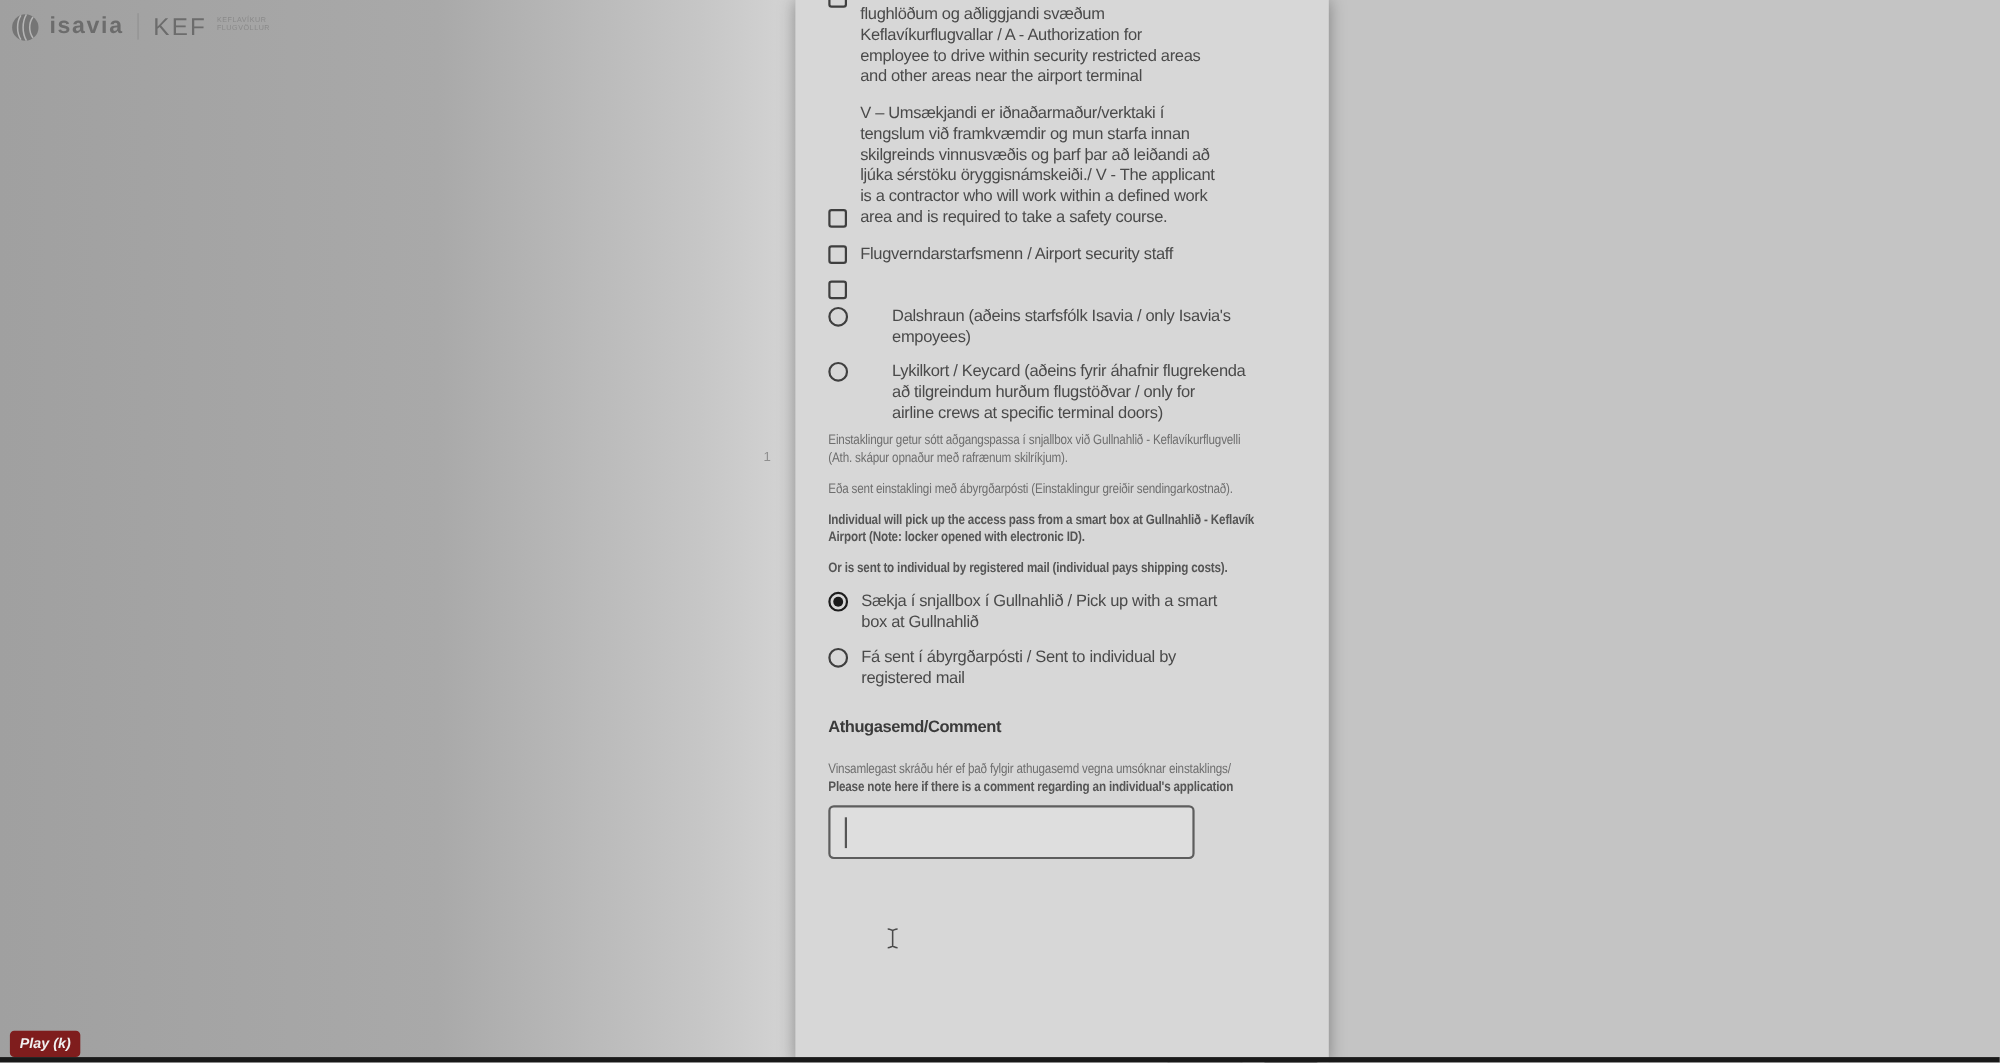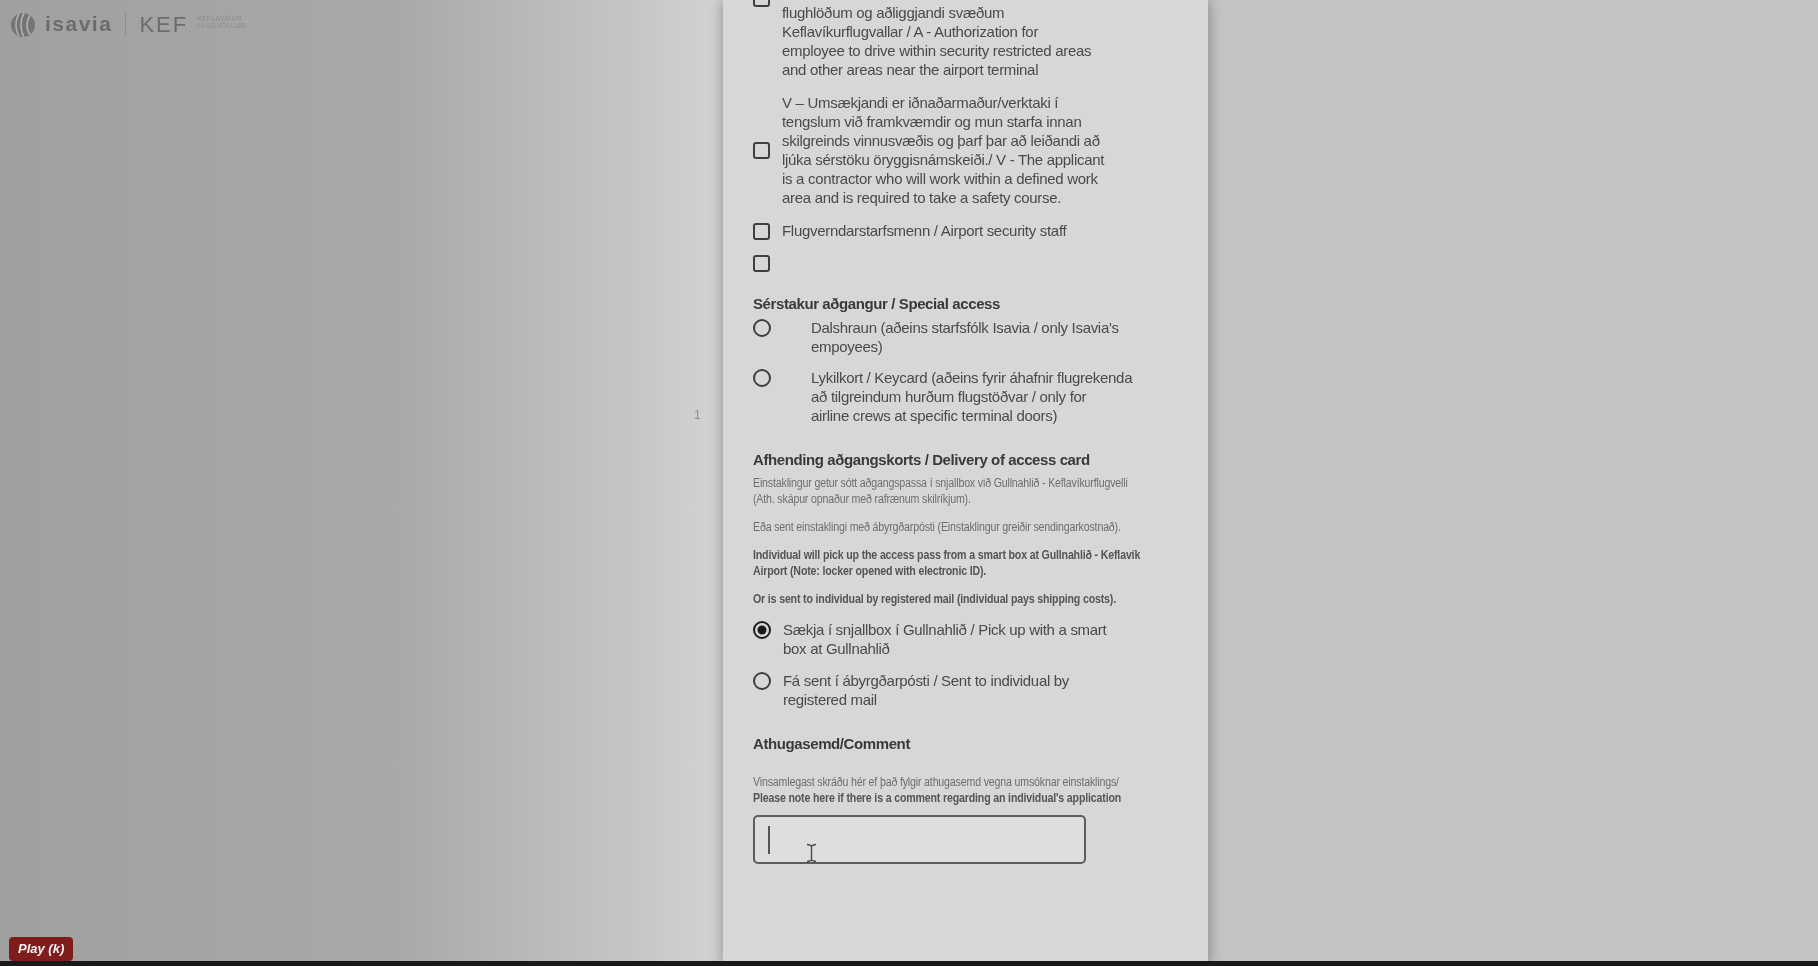--- a/index.html
+++ b/index.html
@@ -27,21 +27,21 @@
 
   
   .modal {
     position:absolute; left:723px; top:0; width:485px; height:966px;
     background:#d7d7d7;
     box-shadow:0 0 14px rgba(0,0,0,.35);
     overflow:hidden;
   }
   .content { position:absolute; left:30px; top:0; width:435px; }
 
-  .check-row { display:flex; align-items:center; gap:12px; margin-top:14px; }
+  .check-row { display:flex; align-items:flex-end; gap:12px; margin-top:14px; }
   .check-row.first { margin-top:3px; position:relative; }
   .check-row.first .box { position:absolute; top:-14px; left:0; }
   .check-row.first .lbl { margin-left:29px; }
   .box {
     flex:0 0 auto; width:17px; height:17px; border:2px solid #3f3f3f;
     border-radius:3px; margin-top:1px; background:transparent; cursor:pointer;
   }
   .lbl {
     font-size:15px; line-height:19px; letter-spacing:-.3px; color:#4a4a4a;
     white-space:pre-line; max-width:340px;
@@ -146,36 +146,34 @@
         </div>
         <div class="check-row">
           <span class="box"></span>
           <span class="lbl">Flugverndarstarfsmenn / Airport security staff</span>
         </div>
         <div class="check-row">
           <span class="box"></span>
         </div>
       </div>
 
-    <h3 class="sect" id="h-special">Sérstakur aðgangur / Special access</h3>
     <div id="special-options">
         <div class="radio-row">
           <span class="radio"></span>
           <span class="lbl">Dalshraun (aðeins starfsfólk Isavia / only Isavia's
 empoyees)</span>
         </div>
         <div class="radio-row">
           <span class="radio"></span>
           <span class="lbl">Lykilkort / Keycard (aðeins fyrir áhafnir flugrekenda
 að tilgreindum hurðum flugstöðvar / only for
 airline crews at specific terminal doors)</span>
         </div>
       </div>
 
-    <h3 class="sect" id="h-delivery">Afhending aðgangskorts / Delivery of access card</h3>
     <div id="delivery-paras">
         <div class="small">Einstaklingur getur sótt aðgangspassa í snjallbox við Gullnahlið - Keflavíkurflugvelli
 (Ath. skápur opnaður með rafrænum skilríkjum).</div>
         <div class="small">Eða sent einstaklingi með ábyrgðarpósti (Einstaklingur greiðir sendingarkostnað).</div>
         <div class="small bold">Individual will pick up the access pass from a smart box at Gullnahlið - Keflavík
 Airport (Note: locker opened with electronic ID).</div>
         <div class="small bold">Or is sent to individual by registered mail (individual pays shipping costs).</div>
       </div>
     <div id="delivery-options">
         <div class="radio-row">

